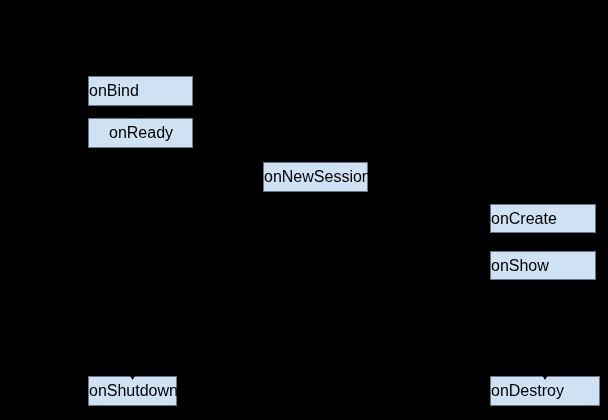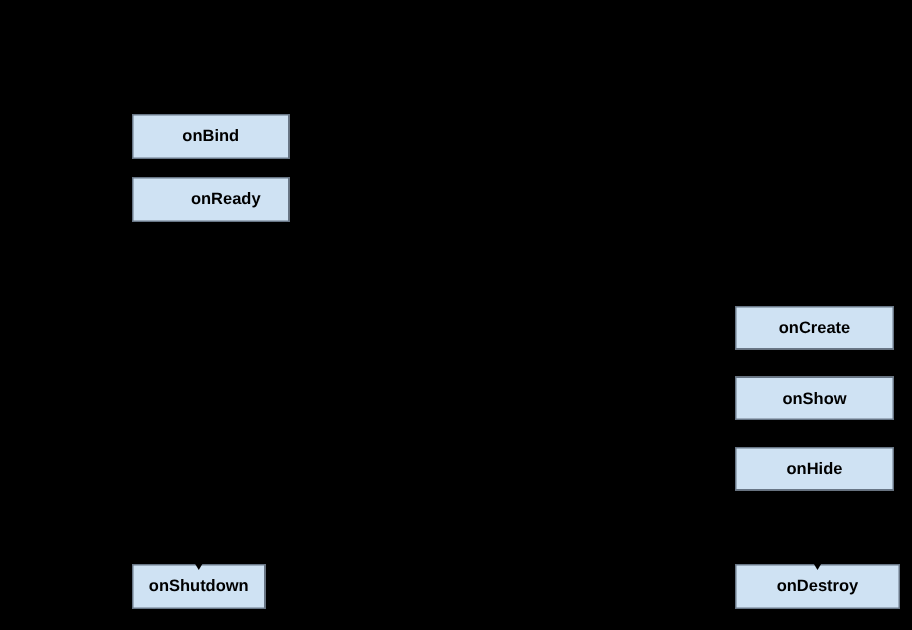--- a/index.html
+++ b/index.html
@@ -14,25 +14,24 @@
     background: #000000;
     overflow: hidden;
     font-family: "Liberation Sans", sans-serif;
   }
   .node {
     position: absolute;
     box-sizing: border-box;
     background: #cfe2f3;
     border: 1px solid #687686;
     color: #000000;
-    font-size: 11px;
+    font-size: 16px;
     line-height: 28px;
-    text-align: center;
+    text-align: left;
     white-space: nowrap;
-    font-weight: bold;
   }
   
   .notch {
     position: absolute;
     top: -2px;
     left: 50%;
     transform: translateX(-50%);
     width: 6px;
     height: 5px;
     background: #000000;
@@ -45,32 +44,32 @@
 <div class="canvas">
 
   <div class="node" style="left:88px;  top:76px;  width:105px; height:30px;">
     <span>onBind</span>
   </div>
 
   <div class="node" style="left:88px;  top:118px; width:105px; height:30px;padding-left:20px;">
     <span>onReady</span>
   </div>
 
+  <div class="node" style="left:263px; top:162px; width:105px; height:30px;">
+    <span>onNewSession</span>
+  </div>
 
   <div class="node" style="left:490px; top:204px; width:106px; height:29px;">
     <span>onCreate</span>
   </div>
 
   <div class="node" style="left:490px; top:251px; width:106px; height:29px;">
     <span>onShow</span>
   </div>
 
-  <div class="node" style="left:490px; top:298px; width:106px; height:29px;">
-    <span>onHide</span>
-  </div>
 
   <div class="node" style="left:88px;  top:376px; width:89px; height:30px;">
     <span class="notch"></span>
     <span>onShutdown</span>
   </div>
 
   <div class="node" style="left:490px; top:376px; width:110px; height:30px;">
     <span class="notch"></span>
     <span>onDestroy</span>
   </div>

